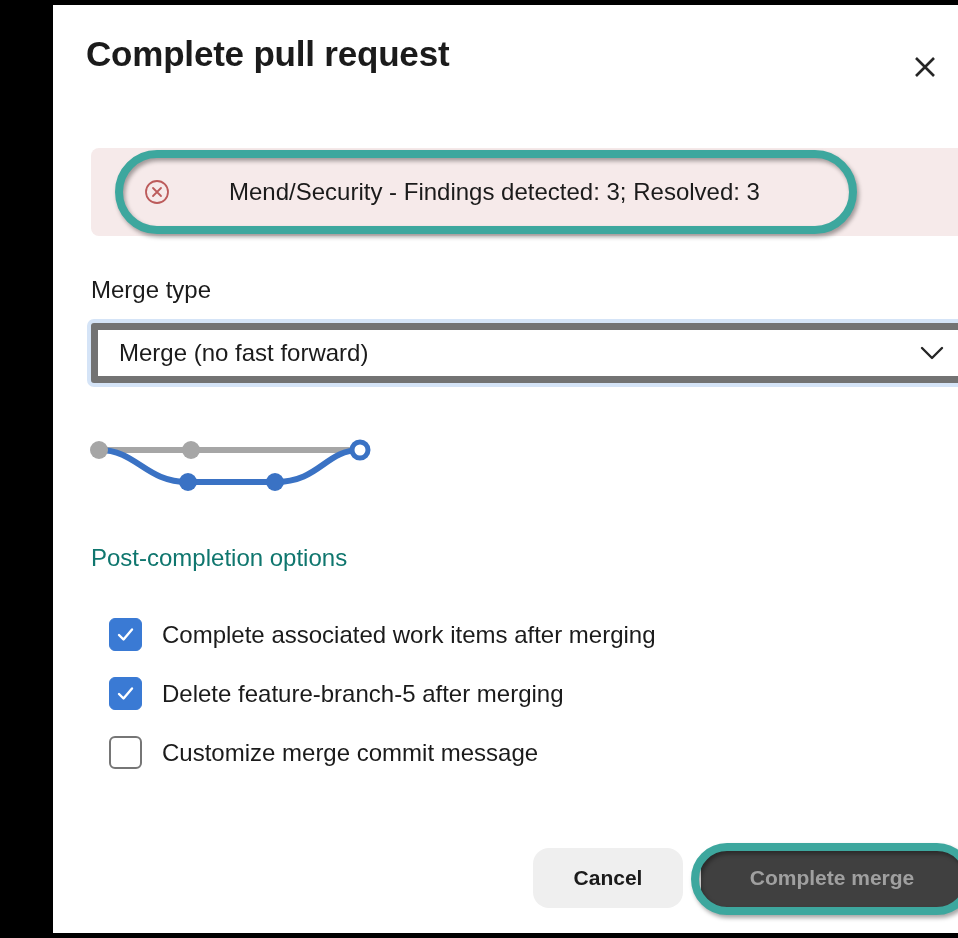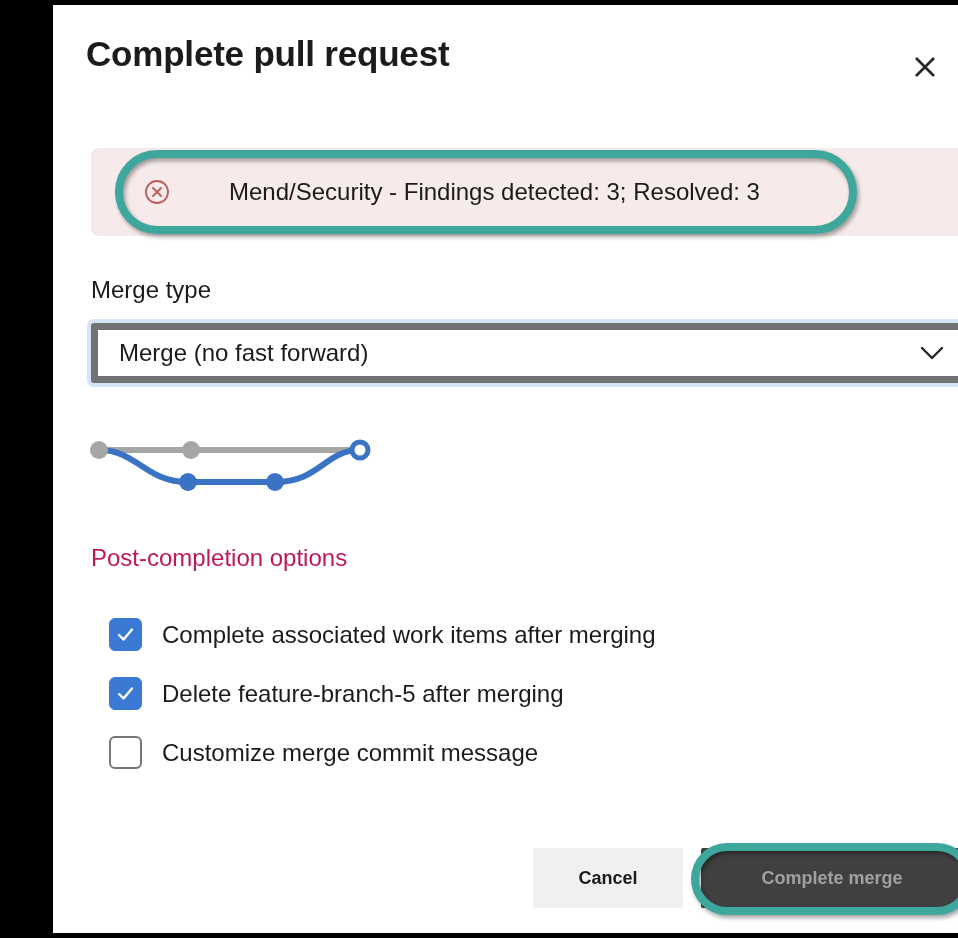--- a/index.html
+++ b/index.html
@@ -169,21 +169,21 @@
     width: 300px;
     height: 72px;
   }
 
   
   .section-heading {
     position: absolute;
     left: 38px;
     top: 537px;
     font-size: 24px;
-    color: #be185d;
+    color: #0f766e;
     line-height: 32px;
   }
   .option-list {
     position: absolute;
     left: 56px;
     top: 600px;
     width: 800px;
   }
   .option-row {
     display: flex;
@@ -224,23 +224,23 @@
     left: 0;
     right: 0;
     top: 843px;
     height: 62px;
   }
   .btn {
     position: absolute;
     height: 60px;
     box-sizing: border-box;
     border: none;
-    border-radius: 2px;
+    border-radius: 16px;
     font-family: "Liberation Sans", sans-serif;
-    font-size: 18px;
+    font-size: 21px;
     font-weight: bold;
     display: flex;
     align-items: center;
     justify-content: center;
     padding: 8px 26px;
   }
   .btn-cancel {
     left: 480px;
     width: 150px;
     background: #efefef;

